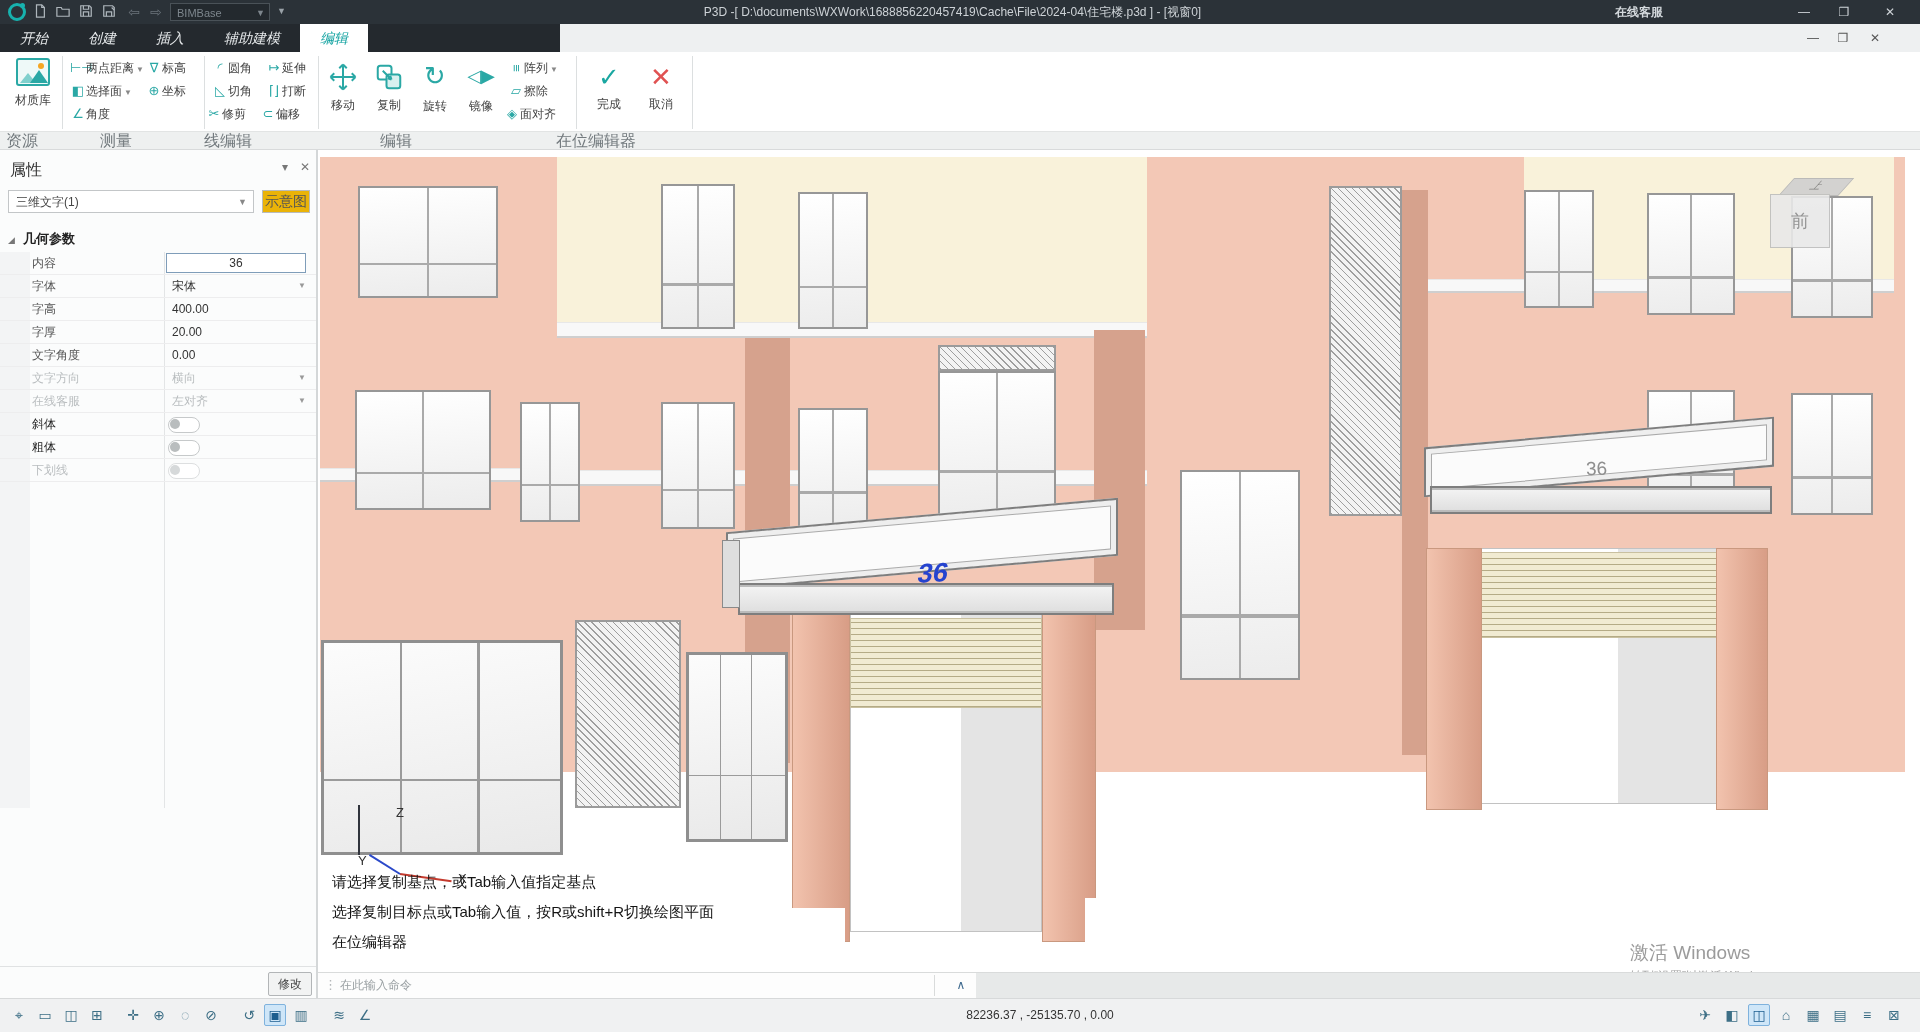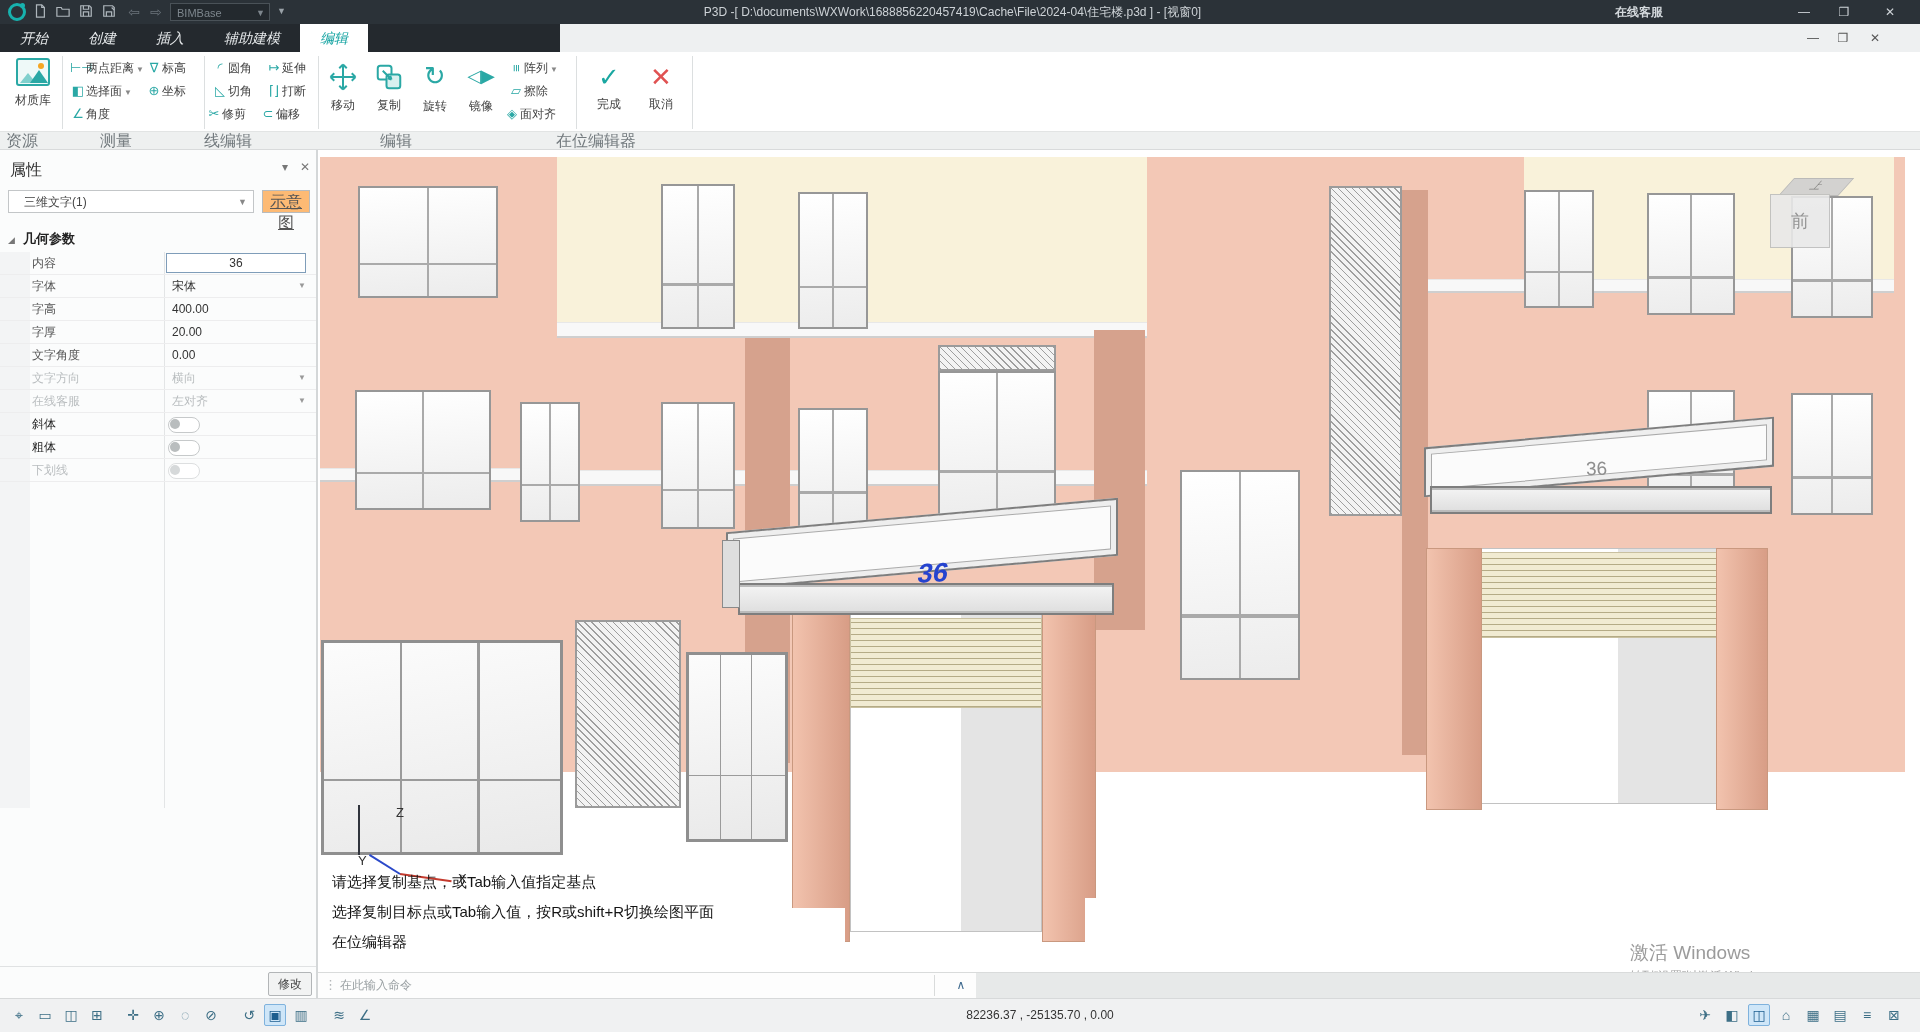--- a/index.html
+++ b/index.html
@@ -51,24 +51,24 @@
 
   
   #gstrip{position:absolute;left:0;top:131px;width:1920px;height:19px;background:#eef0f0;border-top:1px solid #e2e4e4;border-bottom:1px solid #d8dadb;box-sizing:border-box;}
   .glab{position:absolute;top:0;height:17px;line-height:17px;font-size:16px;color:#737a7e;}
 
   
   #panel{position:absolute;left:0;top:150px;width:318px;height:848px;background:#fbfcfc;border-right:2px solid #d4d7d8;box-sizing:border-box;}
   #ptitle{position:absolute;left:10px;top:10px;font-size:16px;color:#333;}
   .phico{position:absolute;top:10px;color:#777;font-size:12px;}
   #pselector{position:absolute;left:8px;top:40px;width:246px;height:23px;border:1px solid #c3c6c8;background:#fff;
-             line-height:23px;padding-left:15px;font-size:12px;color:#444;box-sizing:border-box;}
+             line-height:23px;padding-left:7px;font-size:12px;color:#444;box-sizing:border-box;}
   #pselector .dd{position:absolute;right:6px;top:0;font-size:9px;color:#888;}
-  #previewbtn{position:absolute;left:262px;top:40px;width:48px;height:23px;border:1px solid #b8bbbd;background:#fdba74;
-              text-align:center;line-height:21px;font-size:16px;color:#555;box-sizing:border-box;text-decoration:underline;}
+  #previewbtn{position:absolute;left:262px;top:40px;width:48px;height:23px;border:1px solid #b8bbbd;background:#eab308;
+              text-align:center;line-height:21px;font-size:14px;color:#555;box-sizing:border-box;}
   #psection{position:absolute;left:8px;top:80px;font-size:13px;font-weight:bold;color:#222;}
   #psection .tri{font-size:9px;color:#777;font-weight:normal;margin-right:8px;}
   #prop-rows{position:absolute;left:0;top:102px;width:316px;height:556px;
              background:linear-gradient(90deg,#f3f4f5 0 30px,transparent 30px),
                         linear-gradient(90deg,transparent 0 164px,#e3e5e6 164px 165px,transparent 165px);}
   .prow{position:relative;height:22px;border-bottom:1px solid #ededee;}
   .plabel{position:absolute;left:32px;top:0;line-height:22px;font-size:12px;color:#555;}
   .pvalue{position:absolute;left:172px;top:0;line-height:22px;font-size:12px;color:#333;}
   .pinput{position:absolute;left:166px;top:1px;width:138px;height:18px;border:1px solid #7f9db9;background:#fff;
           text-align:center;line-height:18px;font-size:12px;color:#333;}

